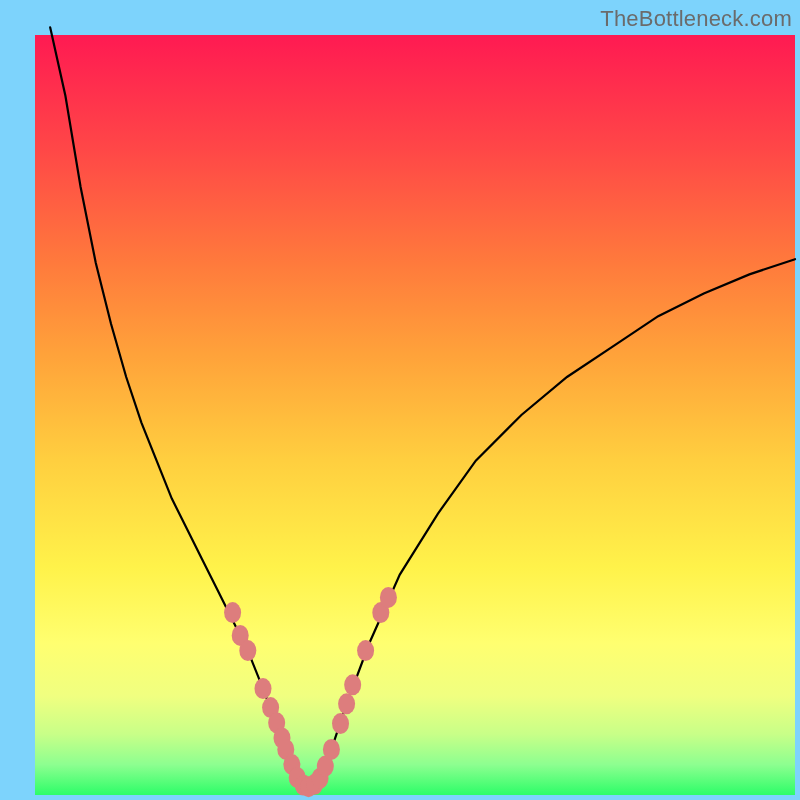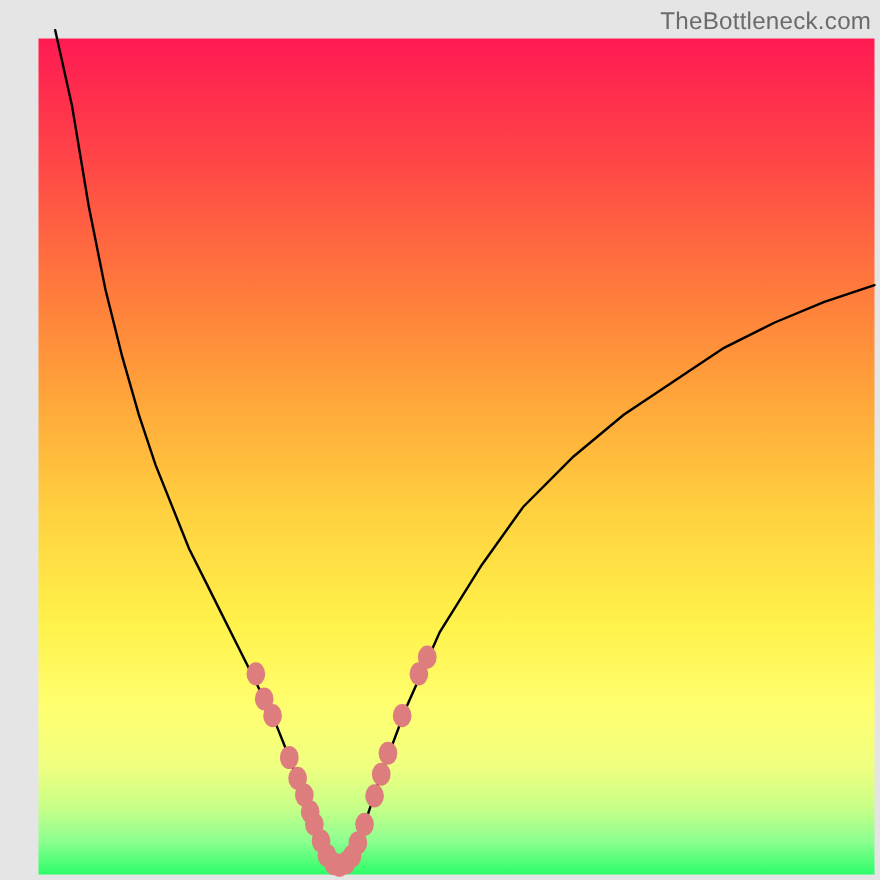--- a/index.html
+++ b/index.html
@@ -10,21 +10,21 @@
     background: #000;
     overflow: hidden;
     font-family: Arial, Helvetica, sans-serif;
   }
   .frame {
     position: absolute;
     left: 0;
     top: 0;
     width: 800px;
     height: 800px;
-    background: #e5e5e5;
+    background: #7dd3fc;
   }
   .plot-area {
     position: absolute;
     left: 35px;
     top: 35px;
     width: 760px;
     height: 760px;
     
     background: linear-gradient(
       to bottom,

